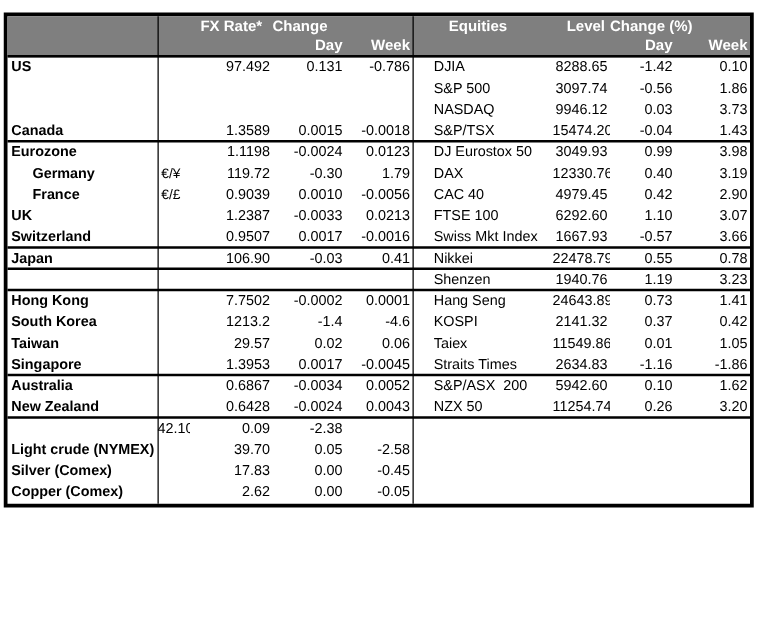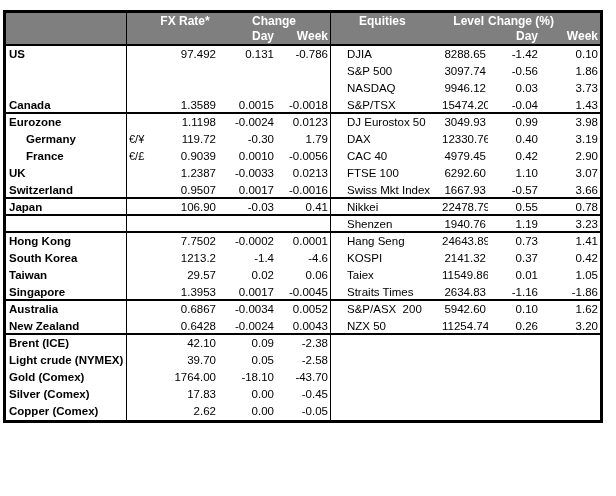--- a/index.html
+++ b/index.html
@@ -8,21 +8,21 @@
   .tbl{position:absolute;left:3px;top:10px;width:600px;box-sizing:border-box;
        border:3px solid #000;background:#fff;}
   .vline{position:absolute;top:0;bottom:0;width:1px;background:#000;z-index:4;}
   .v1{left:120px;}
   .v2{left:324px;}
   .thead{display:grid;grid-template-columns:120px 26px 66px 58px 54px 112px 46px 52px 61px;
          grid-template-rows:16px 15px;background:#7f7f7f;color:#fff;font-weight:bold;
          font-size:12px;border-bottom:2px solid #000;}
   .hc{white-space:pre;line-height:16px;overflow:hidden;}
   .h-fx{grid-column:3;grid-row:1;text-align:center;}
-  .h-chg{grid-column:4/6;grid-row:1;text-align:center;}
+  .h-chg{grid-column:4/6;grid-row:1;text-align:left;}
   .h-dayl{grid-column:4;grid-row:2;text-align:right;padding-right:2px;line-height:14px;}
   .h-weekl{grid-column:5;grid-row:2;text-align:right;padding-right:2px;line-height:14px;}
   .h-eq{grid-column:6;grid-row:1;padding-left:5px;margin-left:24px;}
   .h-lvl{grid-column:7;grid-row:1;text-align:right;padding-right:4px;}
   .h-chgp{grid-column:8/10;grid-row:1;}
   .h-dayr{grid-column:8;grid-row:2;text-align:right;padding-right:2px;line-height:14px;}
   .h-weekr{grid-column:9;grid-row:2;text-align:right;padding-right:3px;line-height:14px;}
   .row{display:grid;grid-template-columns:120px 26px 66px 58px 54px 112px 46px 52px 61px;
        height:17px;box-sizing:border-box;font-size:11.5px;line-height:16.5px;}
   .row.sep{border-bottom:2px solid #000;}
@@ -236,47 +236,35 @@
           <div class="cell sym"></div>
           <div class="cell num">0.6428</div>
           <div class="cell num">-0.0024</div>
           <div class="cell num">0.0043</div>
           <div class="cell rlbl">NZX 50</div>
           <div class="cell num">11254.74</div>
           <div class="cell num">0.26</div>
           <div class="cell num wk2">3.20</div>
         </div>
         <div class="row">
-          <div class="cell lbl">Brent (ICE)</div>
           <div class="cell sym"></div>
           <div class="cell num">42.10</div>
           <div class="cell num">0.09</div>
           <div class="cell num">-2.38</div>
           <div class="cell rlbl"></div>
           <div class="cell num"></div>
           <div class="cell num"></div>
           <div class="cell num wk2"></div>
         </div>
         <div class="row">
           <div class="cell lbl">Light crude (NYMEX)</div>
           <div class="cell sym"></div>
           <div class="cell num">39.70</div>
           <div class="cell num">0.05</div>
           <div class="cell num">-2.58</div>
-          <div class="cell rlbl"></div>
-          <div class="cell num"></div>
-          <div class="cell num"></div>
-          <div class="cell num wk2"></div>
-        </div>
-        <div class="row">
-          <div class="cell lbl">Gold (Comex)</div>
-          <div class="cell sym"></div>
-          <div class="cell num">1764.00</div>
-          <div class="cell num">-18.10</div>
-          <div class="cell num">-43.70</div>
           <div class="cell rlbl"></div>
           <div class="cell num"></div>
           <div class="cell num"></div>
           <div class="cell num wk2"></div>
         </div>
         <div class="row">
           <div class="cell lbl">Silver (Comex)</div>
           <div class="cell sym"></div>
           <div class="cell num">17.83</div>
           <div class="cell num">0.00</div>

